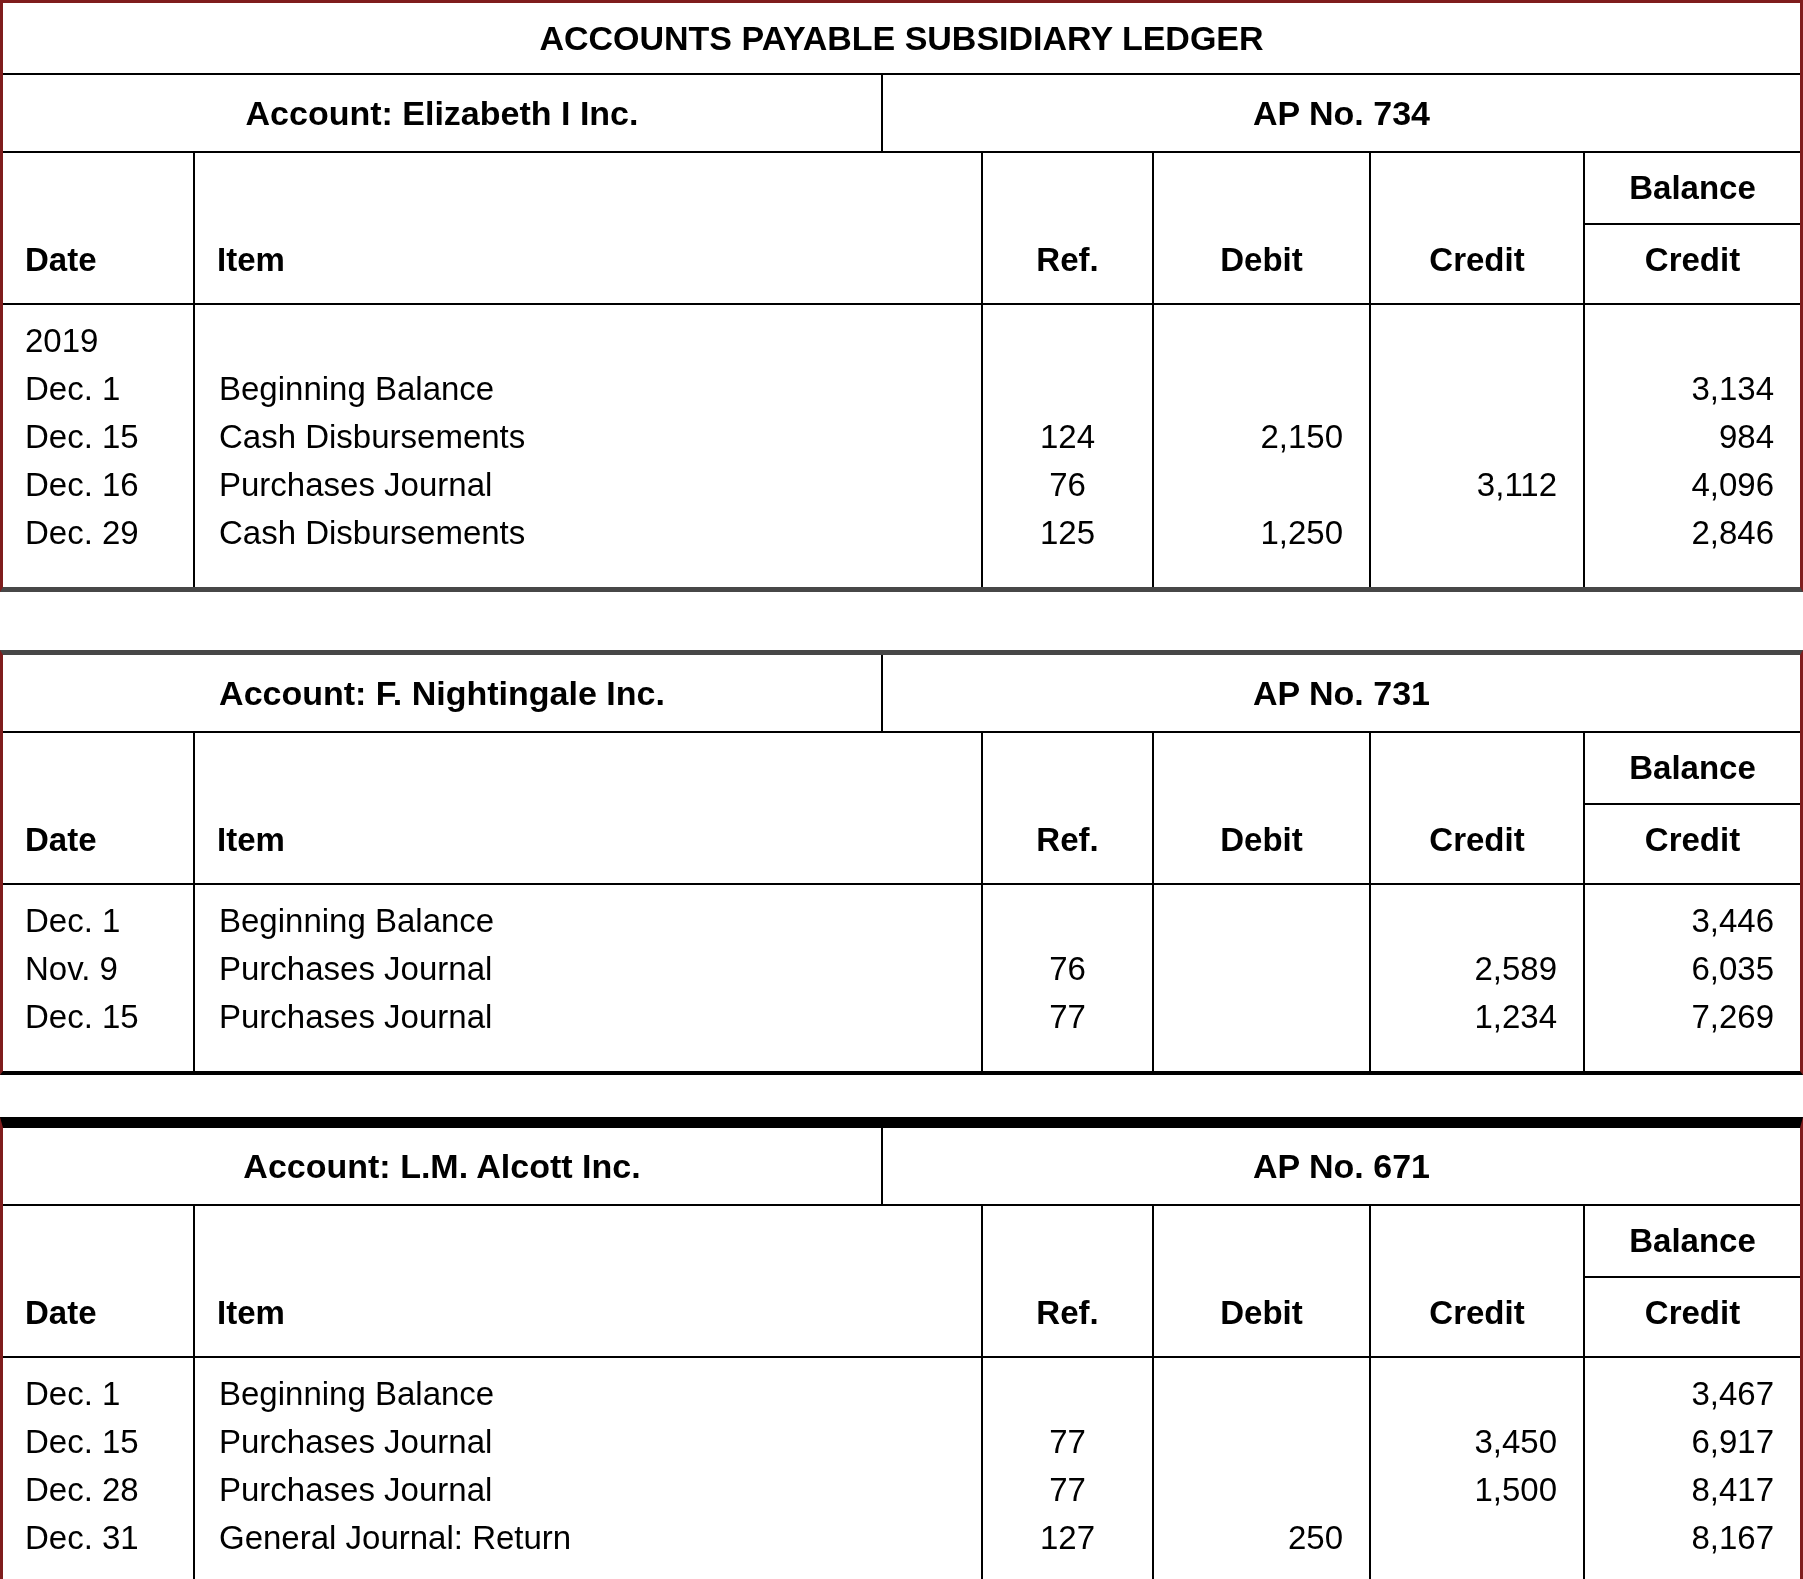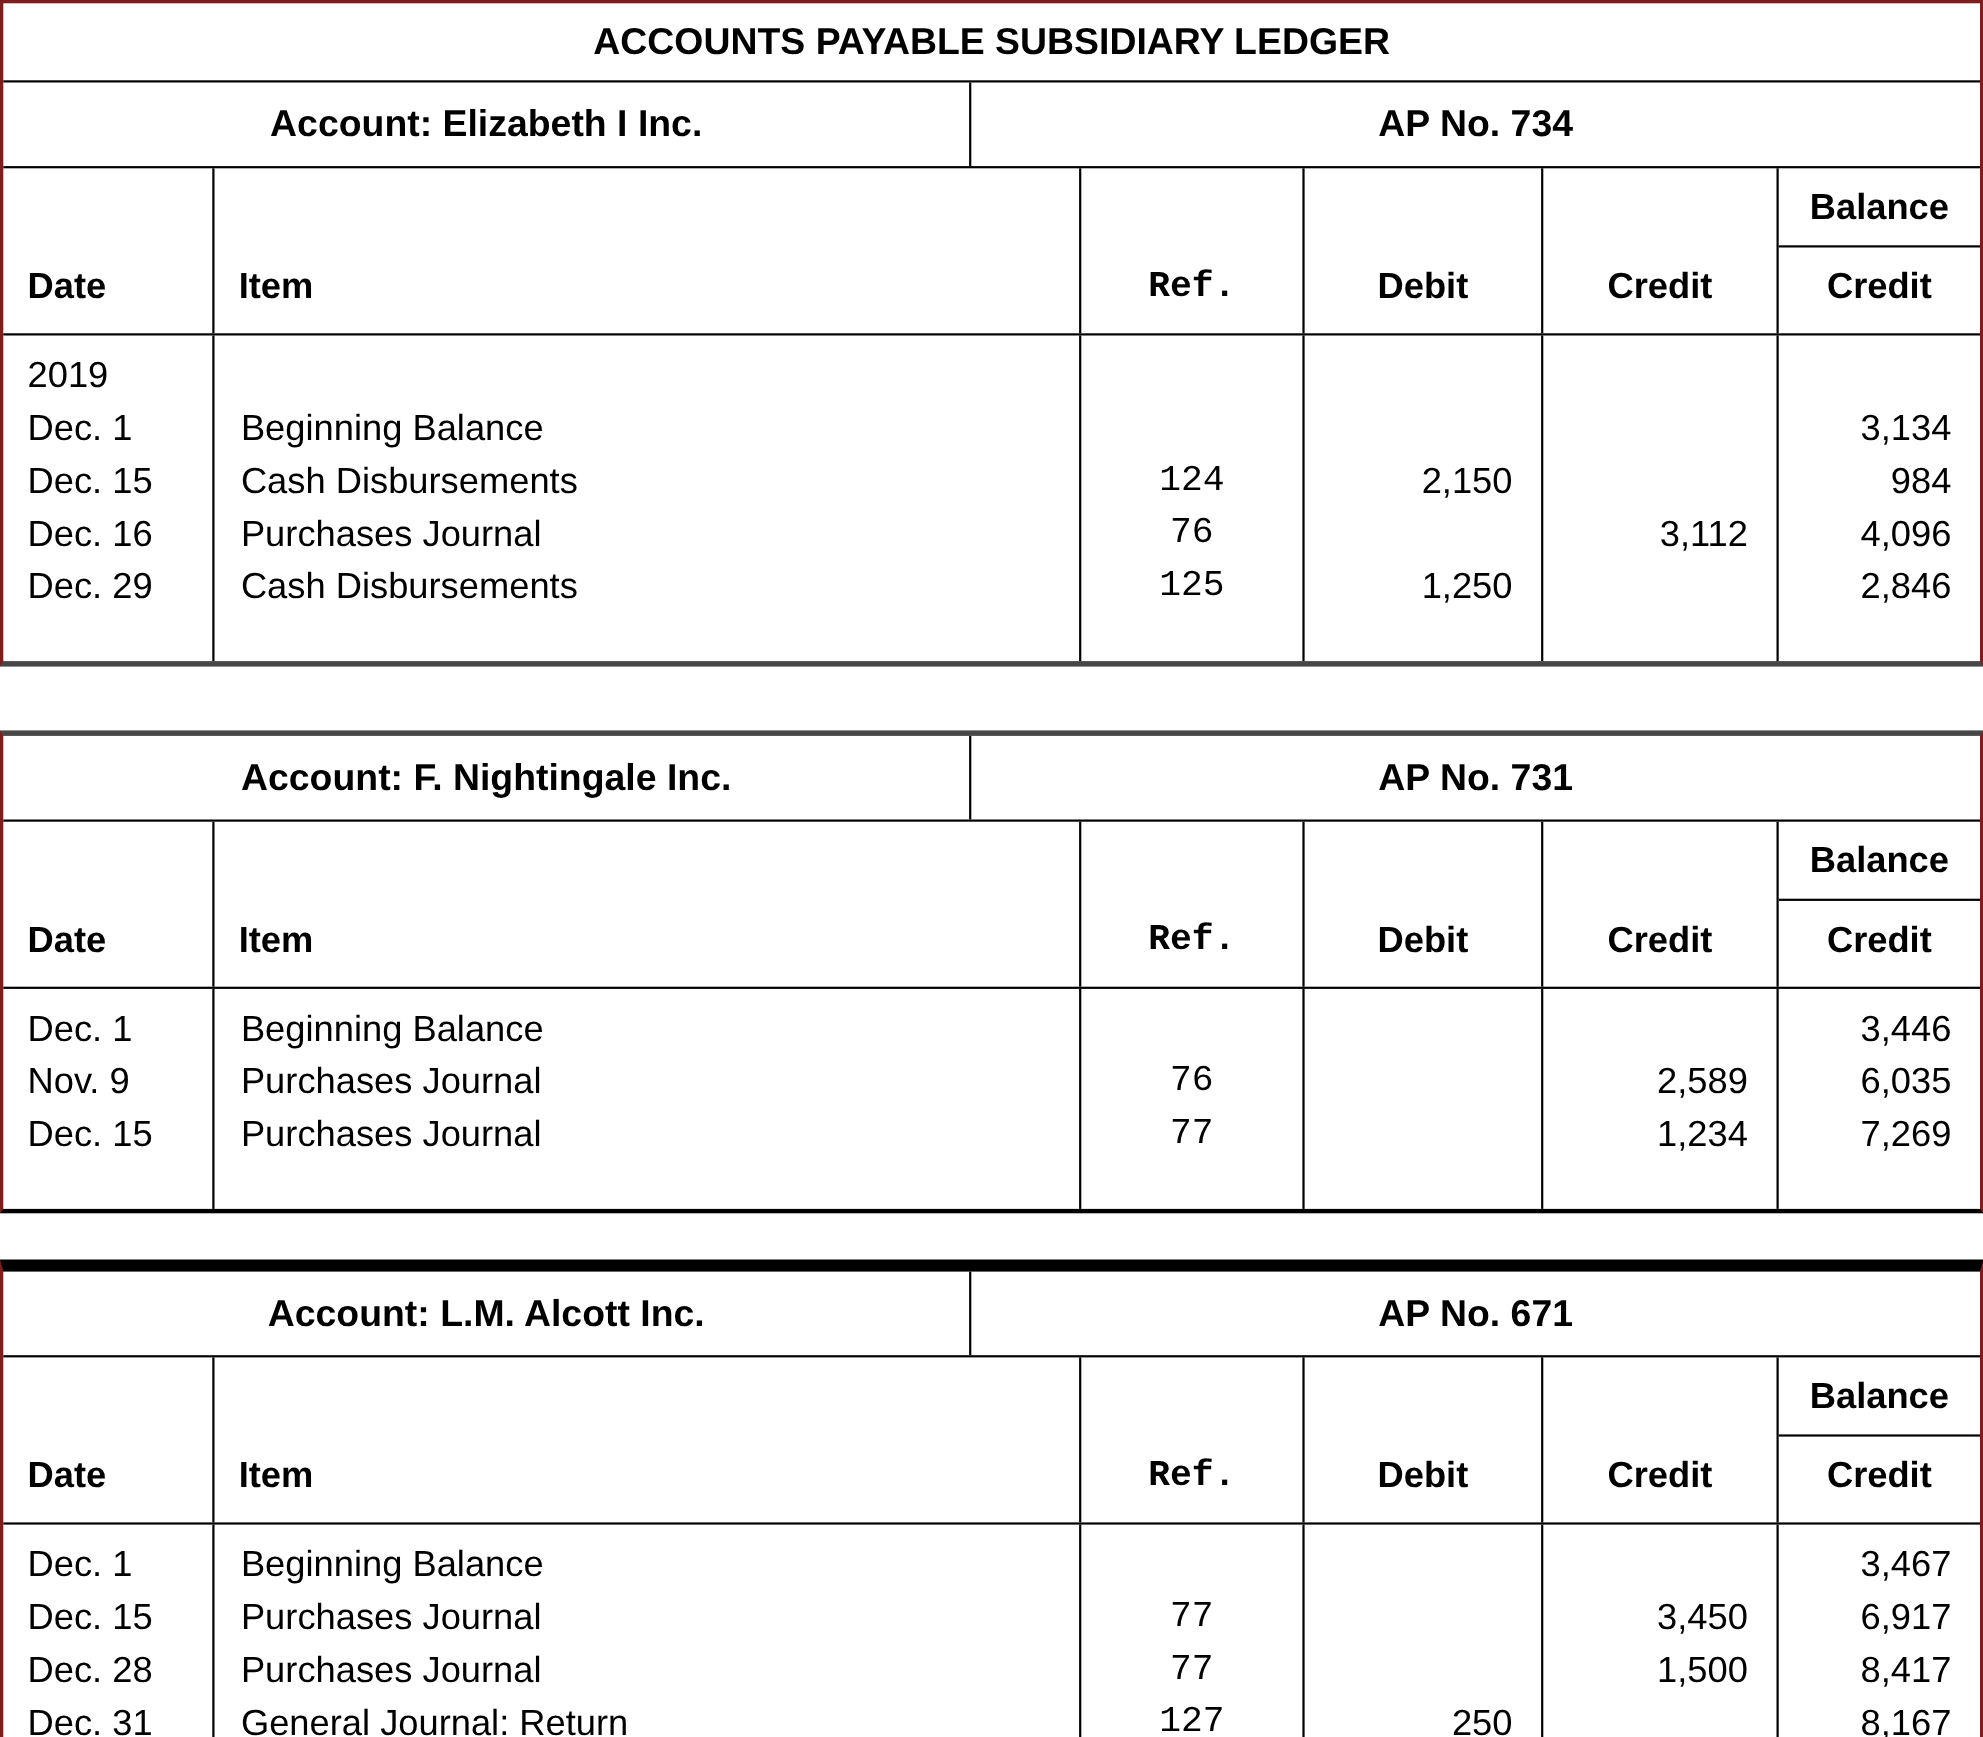--- a/index.html
+++ b/index.html
@@ -46,21 +46,21 @@
   .apno-cell{
     flex:1;box-sizing:border-box;
     border-left:2px solid #000000;
     display:flex;align-items:center;justify-content:center;
     font-size:34px;font-weight:bold;
   }
 
   
   .c-date{width:190px;}
   .c-item{width:788px;}
-  .c-ref{width:203px;font-family:Liberation Mono, monospace;}
+  .c-ref{width:171px;}
   .c-debit{width:217px;}
   .c-credit{width:214px;}
   .c-bal{flex:1;}
   .c-item,.c-ref,.c-debit,.c-credit,.c-bal{border-left:2px solid #000000;}
 
   
   .header-row{
     height:150px;
     display:flex;
     border-bottom:2px solid #000000;
@@ -82,21 +82,21 @@
   }
 
   
   .data-block{
     display:flex;
     font-size:33px;
   }
   .data-block > div{
     box-sizing:border-box;
     padding-top:12px;
-    padding-bottom:44px;
+    padding-bottom:30px;
   }
   .t3 .data-block > div{padding-bottom:24px;}
   .line{
     height:48px;line-height:48px;
     white-space:nowrap;overflow:visible;
   }
   .col-date .line{padding-left:22px;}
   .col-item .line{padding-left:24px;}
   .col-ref .line{text-align:center;}
   .col-debit .line,.col-credit .line,.col-bal .line{text-align:right;padding-right:26px;}

